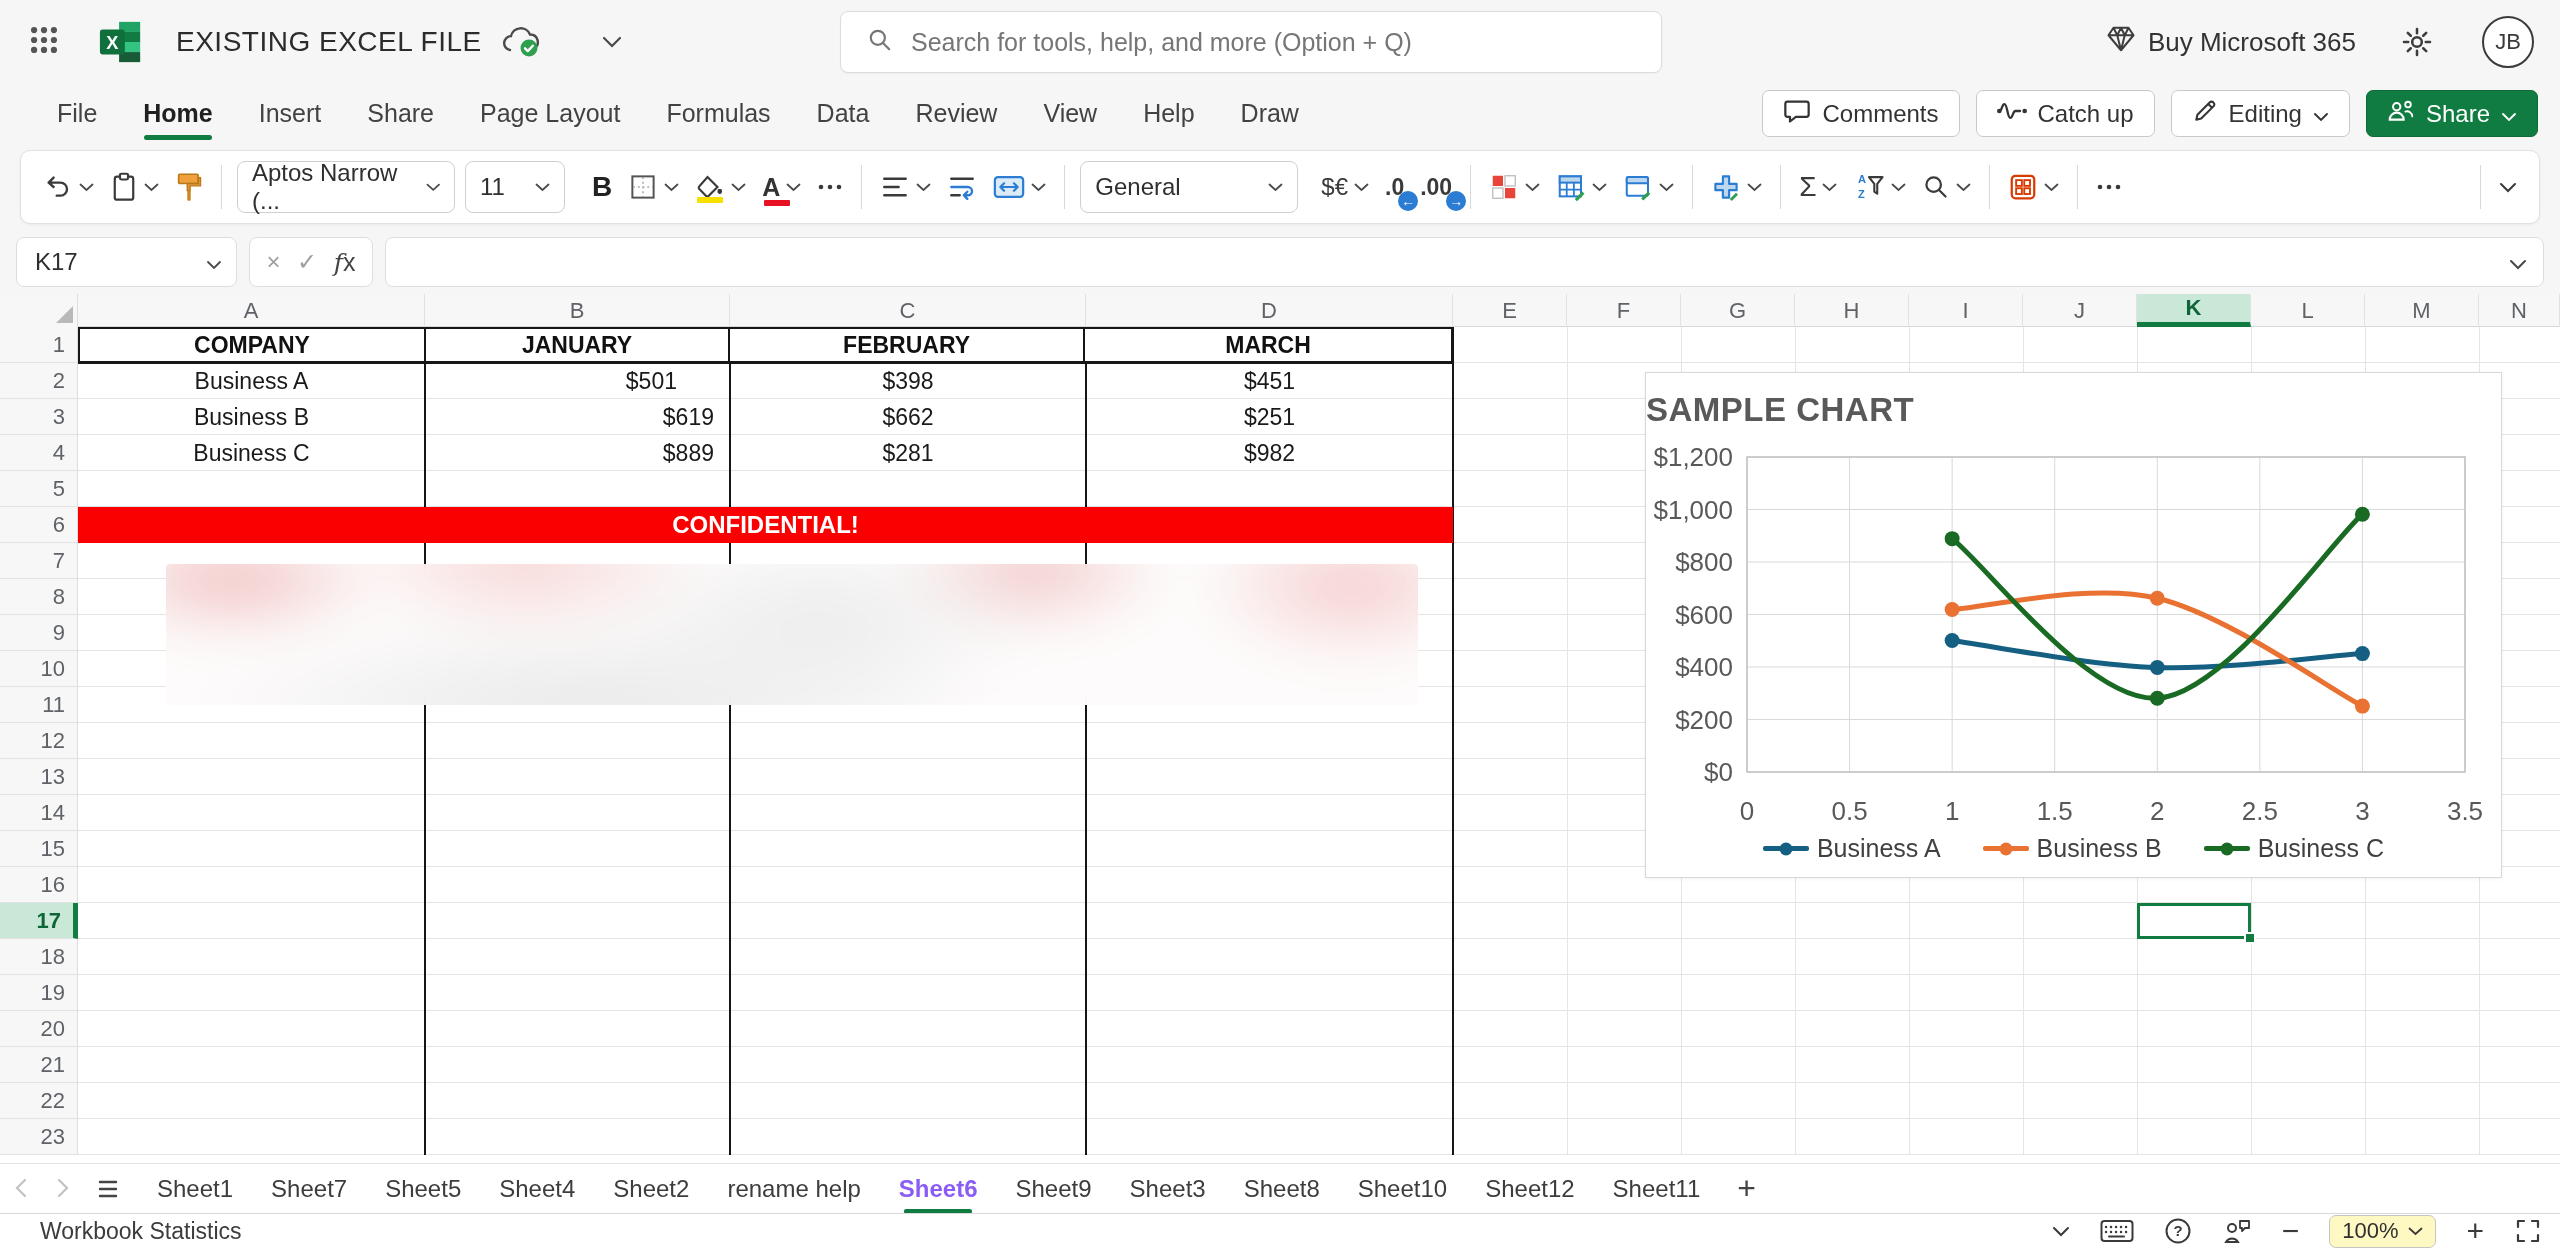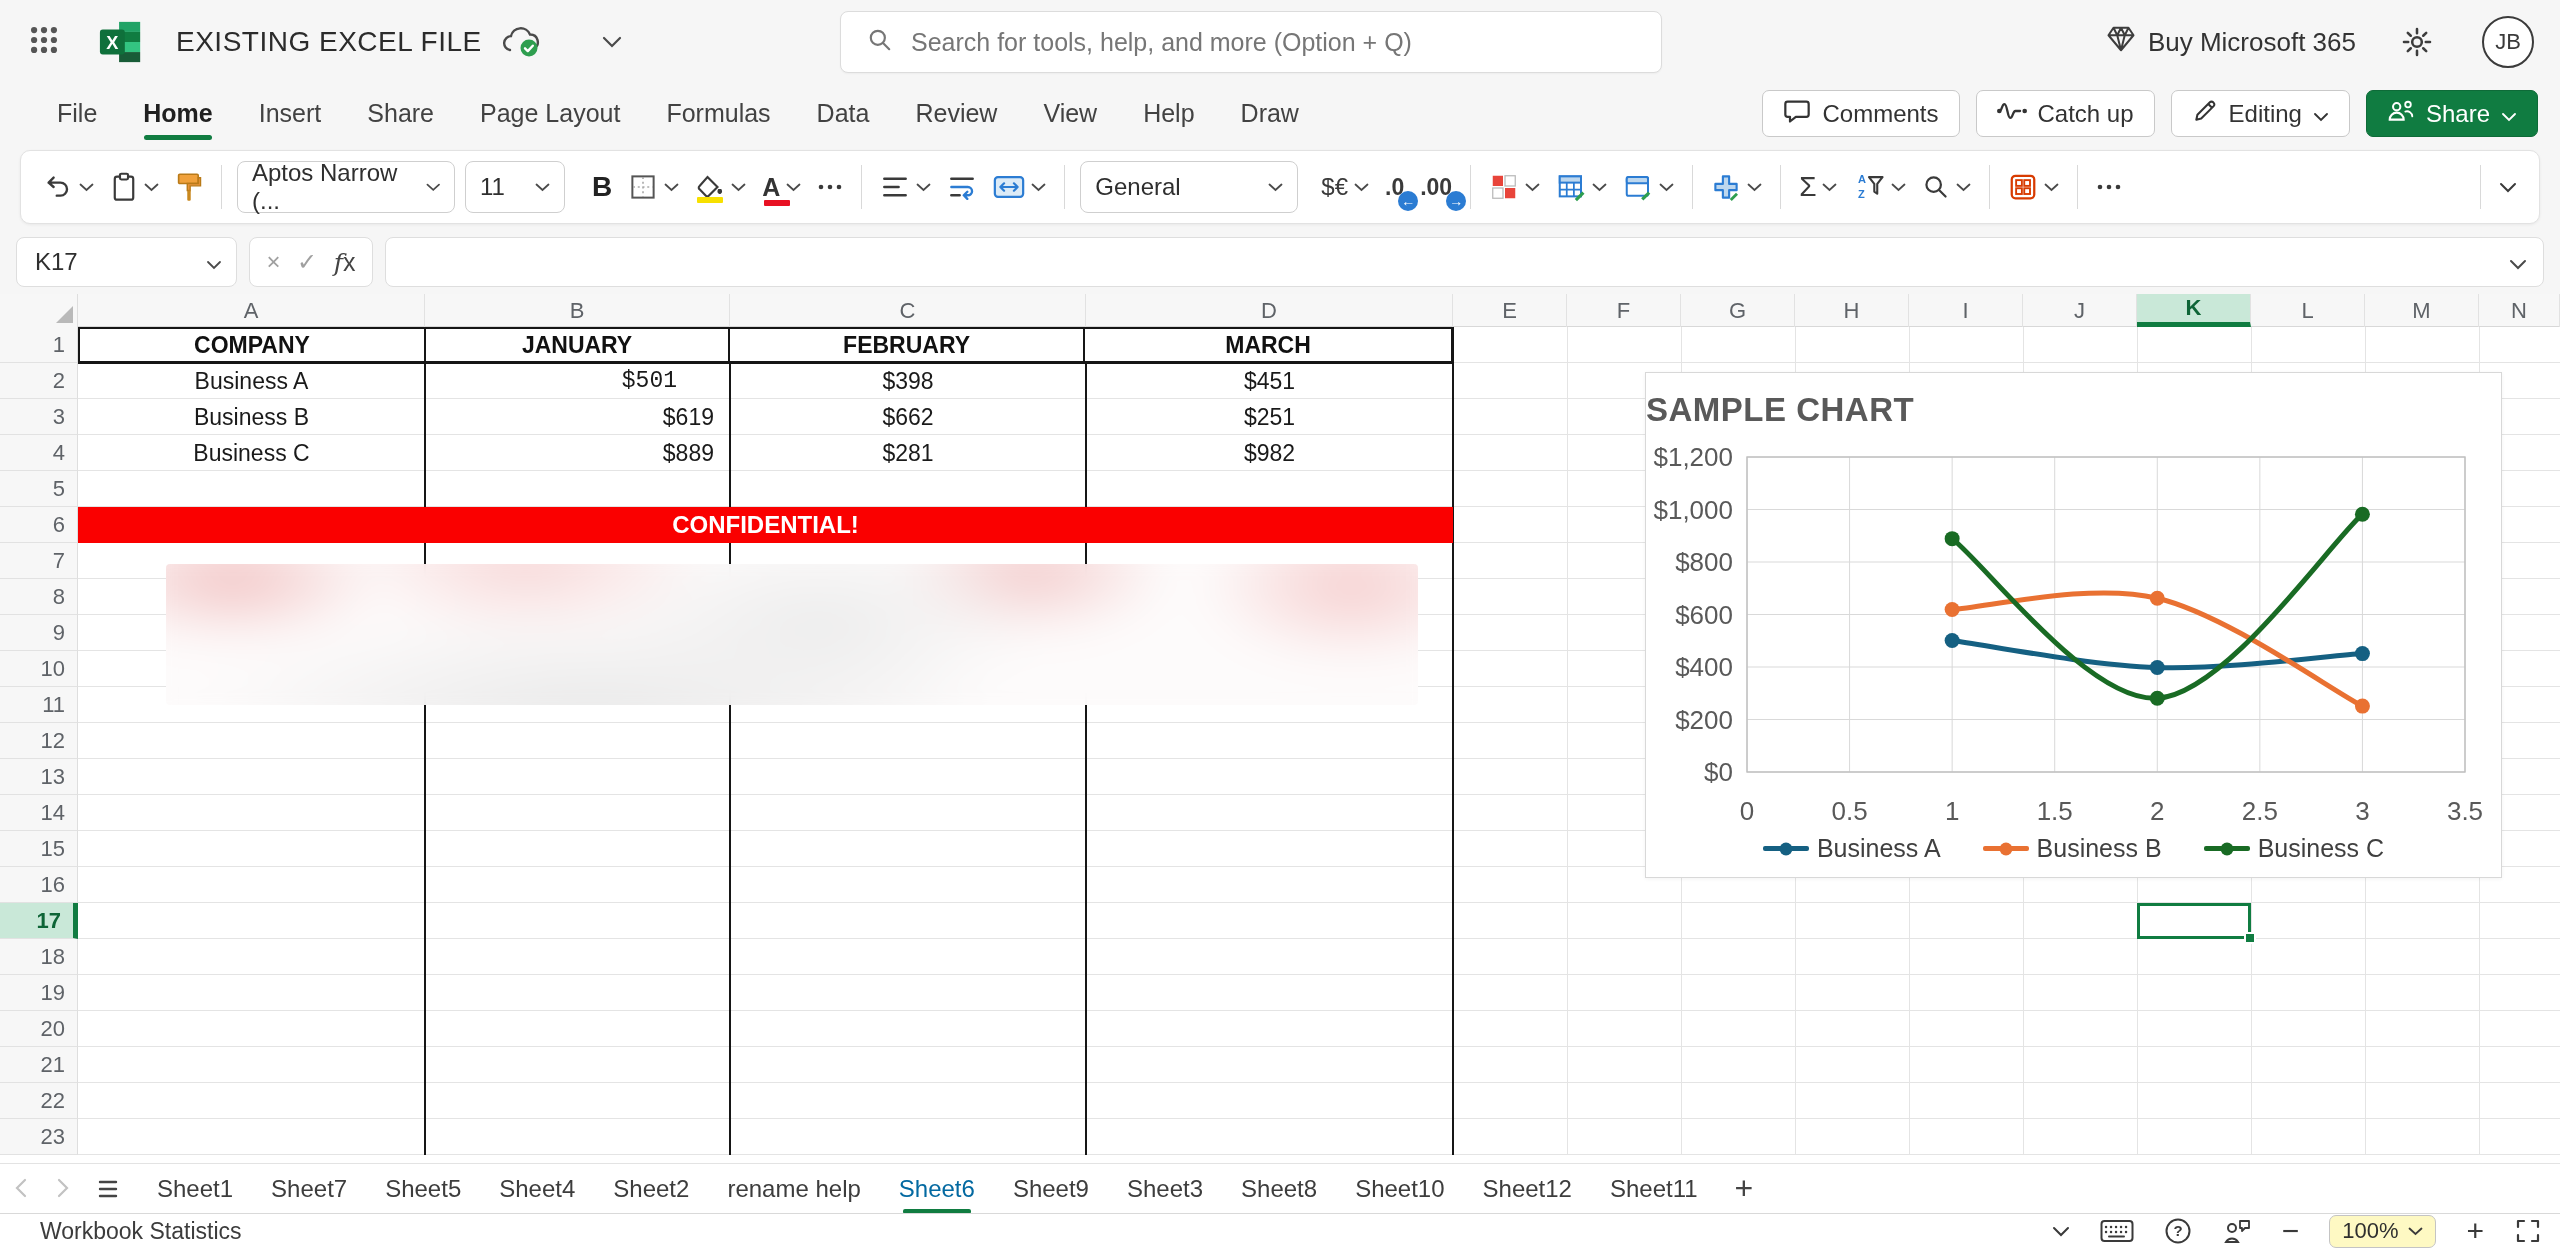--- a/index.html
+++ b/index.html
@@ -90,21 +90,21 @@
 
   
   .selbox { position:absolute; left:2137px; top:609px; width:114px; height:36px; border:3.5px solid #107C41; background:transparent; }
   .selbox i { position:absolute; right:-8px; bottom:-8px; width:12px; height:12px; background:#107C41; border:2px solid #fff; display:block; }
 
   
   .sheetbar { position:absolute; left:0; top:1163px; width:2560px; height:50px; background:#fff; border-top:1px solid #e3e3e3; display:flex; align-items:center; }
   .snav { font-size:28px; color:#bdbdbd; padding:0 14px; cursor:default; }
   .sheetlist-btn { margin:0 14px; cursor:pointer; display:flex; align-items:center; }
   .stab { position:relative; font-size:24px; color:#3d3d3d; padding:0 19px; height:50px; line-height:50px; cursor:pointer; white-space:nowrap; }
-  .stab.active { font-weight:normal; color:#0369a1; }
+  .stab.active { font-weight:bold; color:#8b5cf6; }
   .stab.active::after { content:""; position:absolute; left:50%; transform:translateX(-50%); bottom:0; width:68px; height:5px; background:#107C41; border-radius:2px; }
   .newsheet { font-size:32px; color:#444; padding:0 18px; cursor:pointer; }
 
   
   .statusbar { position:absolute; left:0; top:1213px; width:2560px; height:35px; background:#fff; border-top:1px solid #d9d9d9; display:flex; align-items:center; }
   .stat-left { margin-left:40px; font-size:23px; color:#3c3c3c; }
   .stat-right { position:absolute; right:18px; display:flex; align-items:center; gap:30px; }
   .sic { display:flex; align-items:center; justify-content:center; cursor:pointer; }
   .zoombox { height:33px; border:1px solid #c4c4c4; border-radius:7px; display:flex; align-items:center; gap:10px; padding:0 12px; font-size:22px; color:#2f2f2f; background:#fef9c3; }
   .bigglyph { font-size:30px; color:#3a3a3a; line-height:1; }
@@ -603,21 +603,21 @@
         <i class="vblack" style="left: 651px;"></i>
         <i class="vblack" style="left: 1007px;"></i>
         <i class="vblack" style="left: 1374px;"></i>
         <div class="hdrrow">
           <div class="hdrcell" style="width: 347px;">COMPANY</div>
           <div class="hdrcell" style="width: 305px;">JANUARY</div>
           <div class="hdrcell" style="width: 356px;">FEBRUARY</div>
           <div class="hdrcell" style="width: 367px;">MARCH</div>
         </div>
         <div class="dcell" style="left: 0px; top: 36px; width: 347px; text-align: center;">Business A</div>
-        <div class="dcell" style="left: 347px; top: 36px; width: 268px; text-align: right; padding-right: 16px; font-family: Liberation Mono, monospace;">$501</div>
+        <div class="dcell" style="left: 347px; top: 36px; width: 268px; text-align: right; padding-right: 16px;">$501</div>
         <div class="dcell" style="left: 652px; top: 36px; width: 356px; text-align: center;">$398</div>
         <div class="dcell" style="left: 1008px; top: 36px; width: 367px; text-align: center;">$451</div>
         <div class="dcell" style="left: 0px; top: 72px; width: 347px; text-align: center;">Business B</div>
         <div class="dcell" style="left: 347px; top: 72px; width: 305px; text-align: right; padding-right: 16px;">$619</div>
         <div class="dcell" style="left: 652px; top: 72px; width: 356px; text-align: center;">$662</div>
         <div class="dcell" style="left: 1008px; top: 72px; width: 367px; text-align: center;">$251</div>
         <div class="dcell" style="left: 0px; top: 108px; width: 347px; text-align: center;">Business C</div>
         <div class="dcell" style="left: 347px; top: 108px; width: 305px; text-align: right; padding-right: 16px;">$889</div>
         <div class="dcell" style="left: 652px; top: 108px; width: 356px; text-align: center;">$281</div>
         <div class="dcell" style="left: 1008px; top: 108px; width: 367px; text-align: center;">$982</div>

